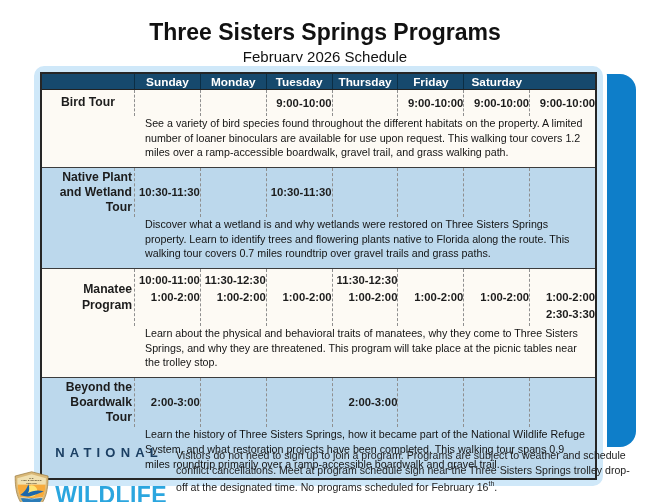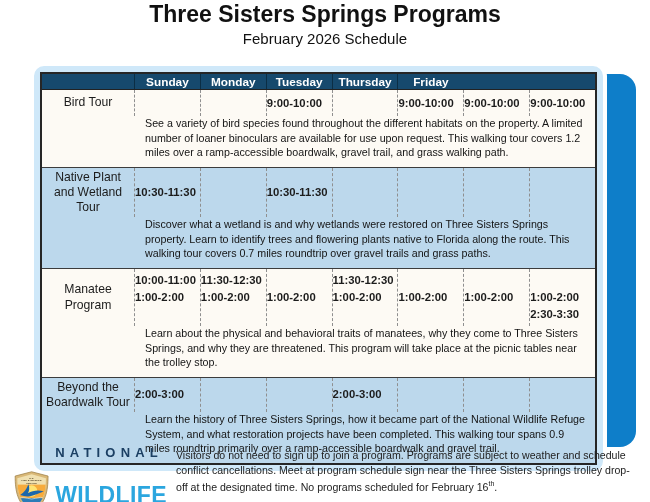--- a/index.html
+++ b/index.html
@@ -10,21 +10,21 @@
     --row-blue:#bcd8ec;
     --logo-navy:#1b3f63;
     --logo-cyan:#2ba6df;
     --text-dark:#1c1c1c;
   }
   html,body{margin:0;padding:0;}
   body{
     width:650px;height:502px;position:relative;overflow:hidden;
     background:#ffffff;font-family:"Liberation Sans",sans-serif;color:var(--text-dark);
   }
-  .title-block{text-align:center;padding-top:1px;}
+  .title-block{text-align:center;padding-top:19px;}
   .title{font-size:23px;font-weight:bold;color:#111;line-height:26px;}
   .subtitle{font-size:15px;color:#111;line-height:19px;margin-top:2px;}
 
   .accent-bar{
     position:absolute;left:66px;top:74px;width:570px;height:373px;
     background:var(--accent-blue);border-radius:16px;z-index:0;
   }
   .card{
     position:absolute;left:30px;top:62px;width:577px;box-sizing:border-box;
     background:var(--card-blue);border:4px solid #ffffff;border-radius:14px;
@@ -41,29 +41,29 @@
   }
   .head-cell.day{border-left:1px solid #0b2e45;}
   .section.base{background:var(--row-cream);}
   .section.alt{background:var(--row-blue);}
   .section + .section{border-top:1px solid #3c3c3c;}
   .times{
     display:grid;grid-template-columns:92px repeat(7,1fr);
     align-items:stretch;min-height:26px;
   }
   .prog-label{
-    display:flex;align-items:center;justify-content:center;text-align:center;
-    font-weight:normal;font-size:12.2px;line-height:1.25;padding:2px;
+    display:flex;align-items:center;justify-content:center;text-align:right;
+    font-weight:bold;font-size:12.2px;line-height:1.25;padding:2px;
   }
   .time-cell{
     border-left:1px dashed #8f8f8f;display:flex;flex-direction:column;
     justify-content:center;padding:3px 0;
   }
   .time-line{
-    height:17px;line-height:17px;text-align:left;font-weight:bold;
+    height:17px;line-height:17px;text-align:right;font-weight:bold;
     font-size:11.3px;white-space:nowrap;
   }
   .desc-row{display:grid;grid-template-columns:92px 1fr;padding-left:8px;}
   .desc{
     font-size:10.7px;line-height:1.36;padding:0 10px 7px 3px;color:#141414;
   }
   .footer{
     position:absolute;left:13px;top:446px;width:626px;display:flex;
     gap:9px;align-items:flex-start;z-index:2;
   }
@@ -88,20 +88,21 @@
 <div class="card">
   <div class="sched-table">
     <div class="head-row" id="head-row">
       <div class="head-cell corner"></div>
 
     <div class="head-cell day">Sunday</div>
         <div class="head-cell day">Monday</div>
         <div class="head-cell day">Tuesday</div>
         <div class="head-cell day">Thursday</div>
         <div class="head-cell day">Friday</div>
+        <div class="head-cell day">Saturday</div>
       </div>
     <div id="sections">
         <div class="section base">
           <div class="times">
             <div class="prog-label">Bird Tour</div>
             <div class="time-cell">
               <div class="time-line"></div>
             </div>
             <div class="time-cell">
               <div class="time-line"></div>

